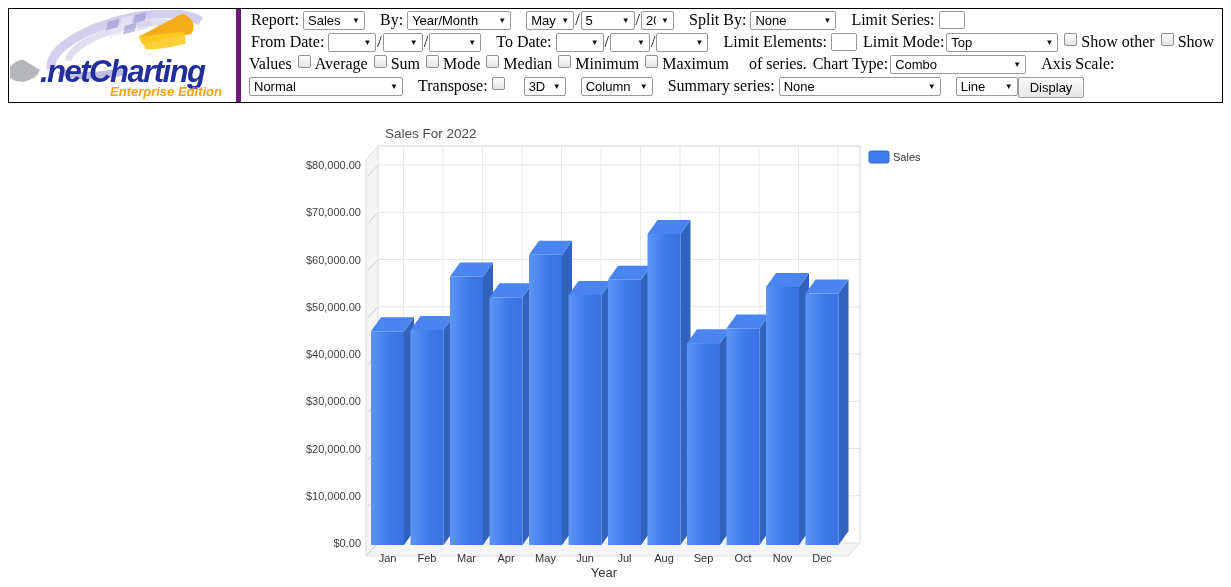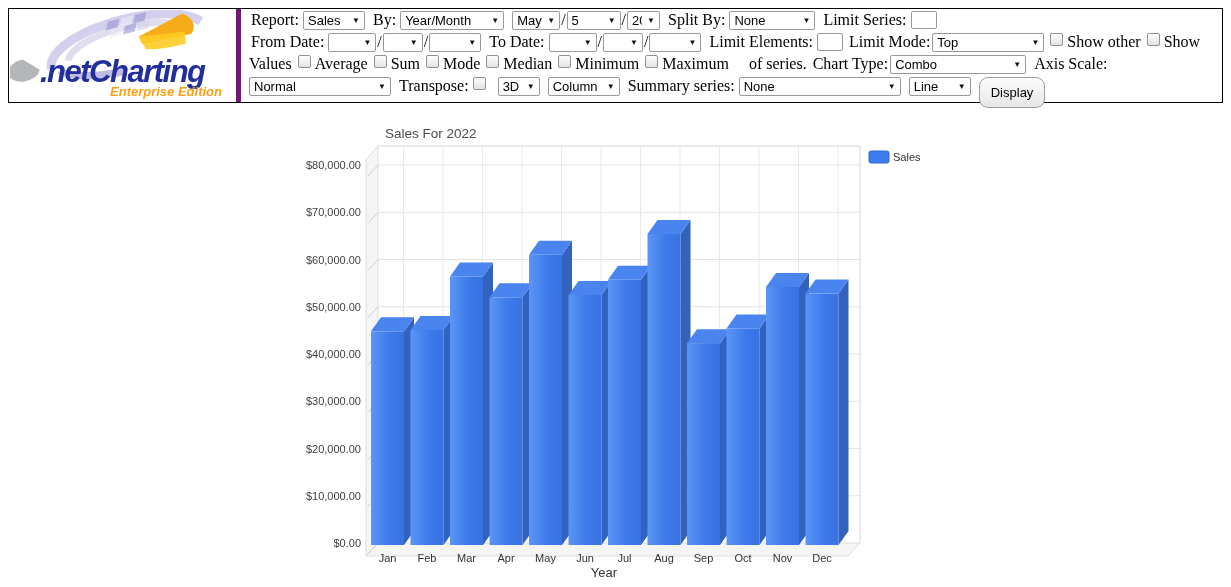--- a/index.html
+++ b/index.html
@@ -26,25 +26,25 @@
   .sel-text { overflow:hidden; }
   .sel-arrow { font-size:8px; color:#111; margin-left:5px; flex:none; }
 
   .ti { height:18px; border:1px solid #999; border-radius:2px; background:#fff;
         font-family:"Liberation Sans", sans-serif; font-size:13px; padding:0 2px; }
 
   .cb { display:inline-block; width:13px; height:13px; border:1px solid #919191;
         border-radius:2px; background:linear-gradient(#fdfdfd,#e3e3e3);
         margin:0 4px 0 6px; flex:none; }
 
-  .btn { height:31px; border:1px solid #9d9d9d; border-radius:9px;
+  .btn { height:21px; border:1px solid #9d9d9d; border-radius:2px;
          background:linear-gradient(#fcfcfc,#e6e6e6); font-family:"Liberation Sans", sans-serif;
-         font-size:13px; padding:0 11px; margin-left:8px; color:#000; }
-
-  .gap-l { margin-left:8px; }
+         font-size:13px; padding:0 11px; margin-left:0; color:#000; }
+
+  .gap-l { margin-left:15px; }
 
   
   #chart-svg { position:absolute; left:0; top:0; }
 </style>
 </head>
 <body>
 
 <div id="stage">
 
   <svg id="chart-svg" width="1231" height="587" viewBox="0 0 1231 587">
@@ -302,21 +302,21 @@
         <span class="lbl" style="margin-left:20px">of series.</span>
         <span class="lbl tight">Chart Type:</span>
         <span class="sel" style="width:136px">
           <span class="sel-text">Combo</span>
           <span class="sel-arrow">▼</span>
         </span>
         <span class="lbl gap-l">Axis Scale:</span>
       </div>
 
       <div class="ctl-line">
-        <span class="sel" style="width:142px">
+        <span class="sel" style="width:154px">
           <span class="sel-text">Normal</span>
           <span class="sel-arrow">▼</span>
         </span>
         <span class="lbl gap-l">Transpose:</span>
         <span class="cb" style="margin-left:0"></span>
         <span class="sel gap-l" style="width:42px">
           <span class="sel-text">3D</span>
           <span class="sel-arrow">▼</span>
         </span>
         <span class="sel gap-l" style="width:72px">

